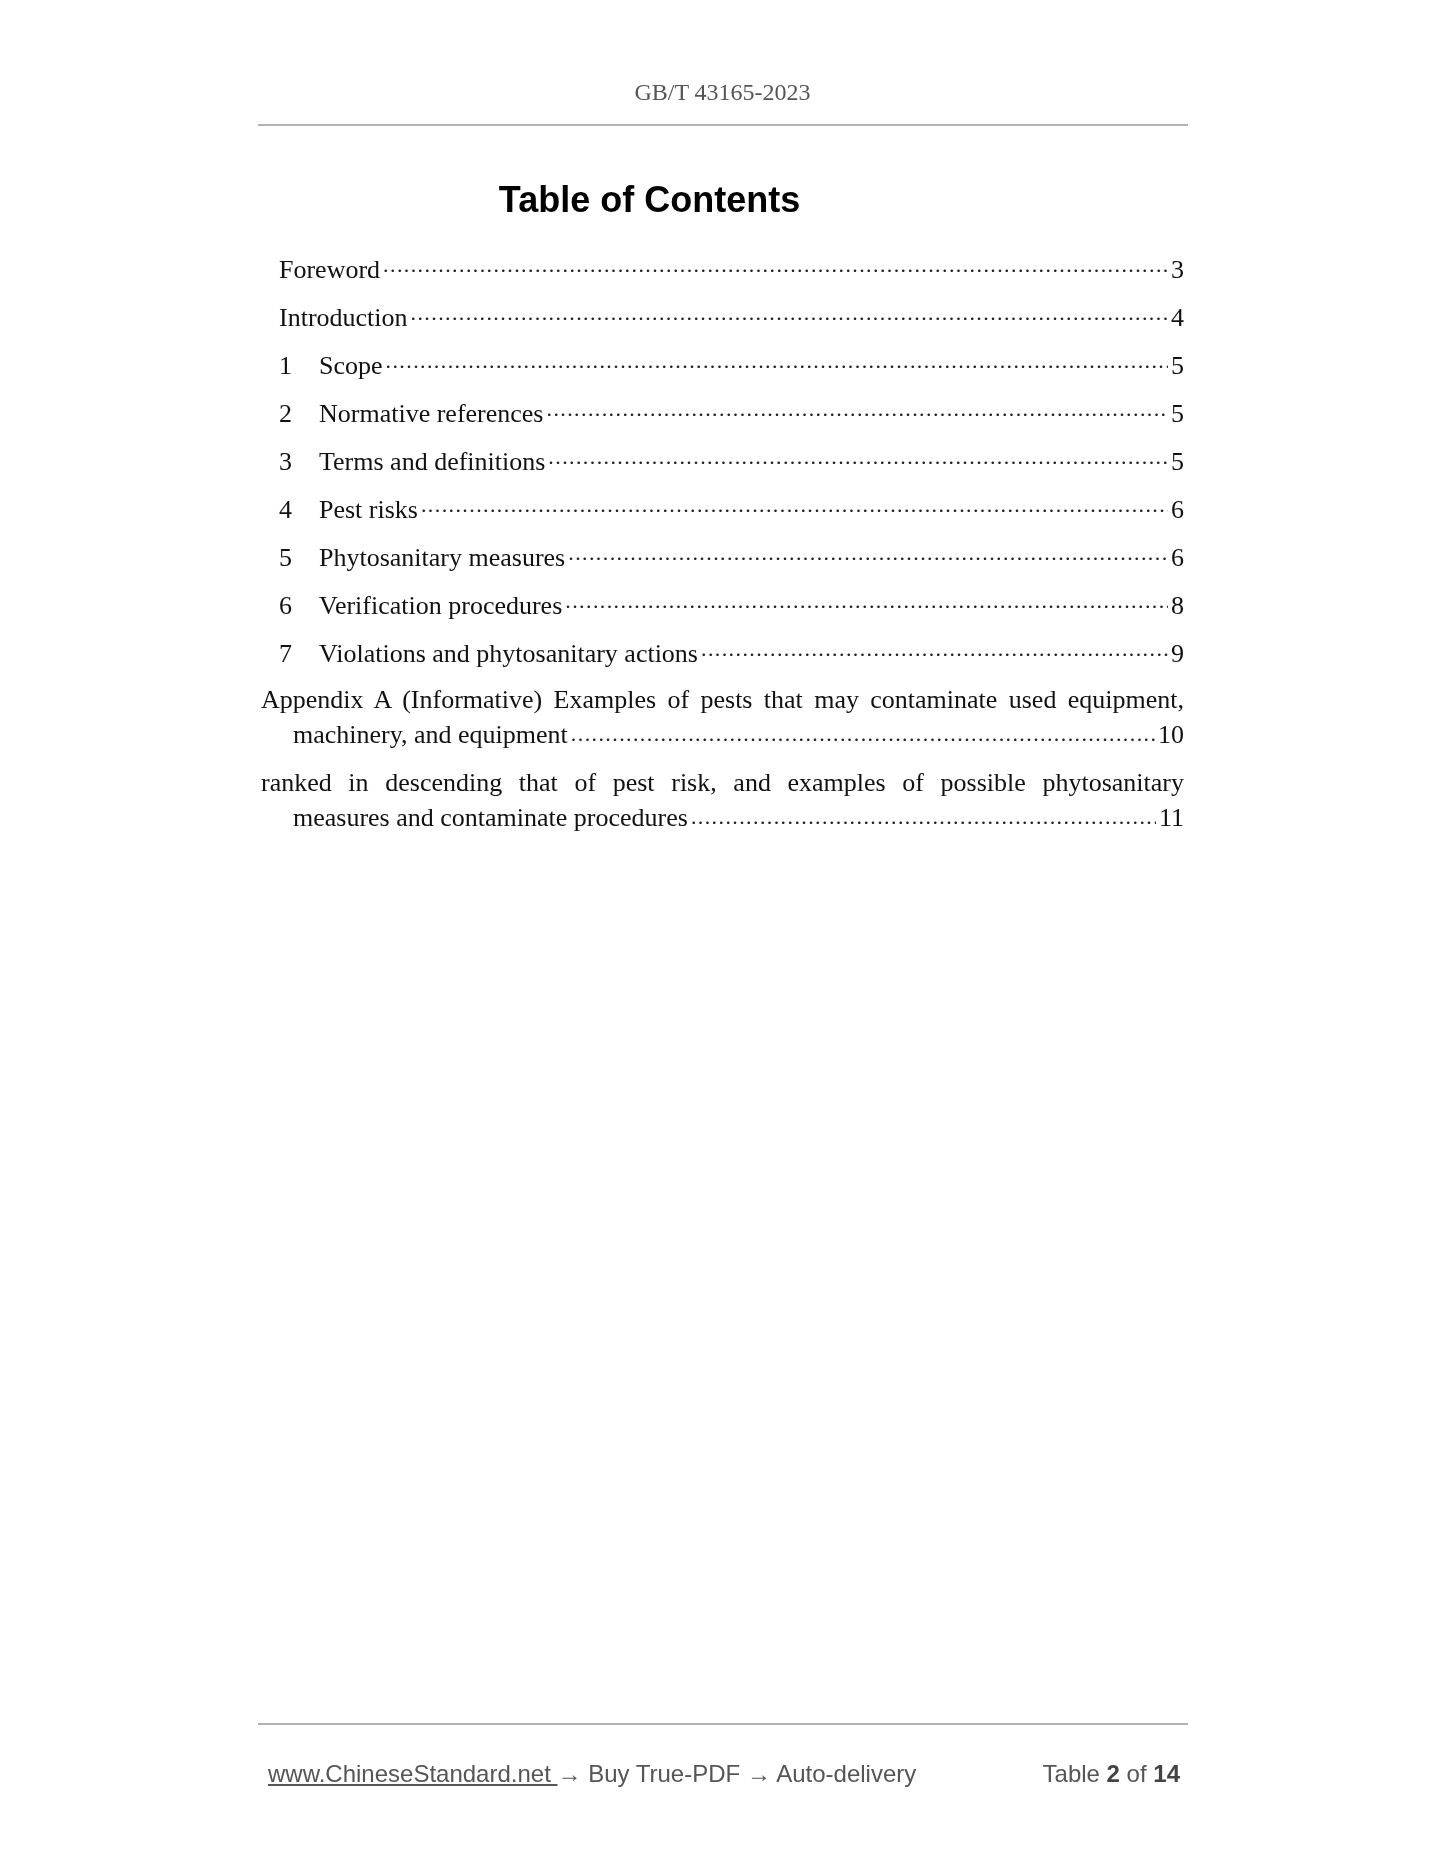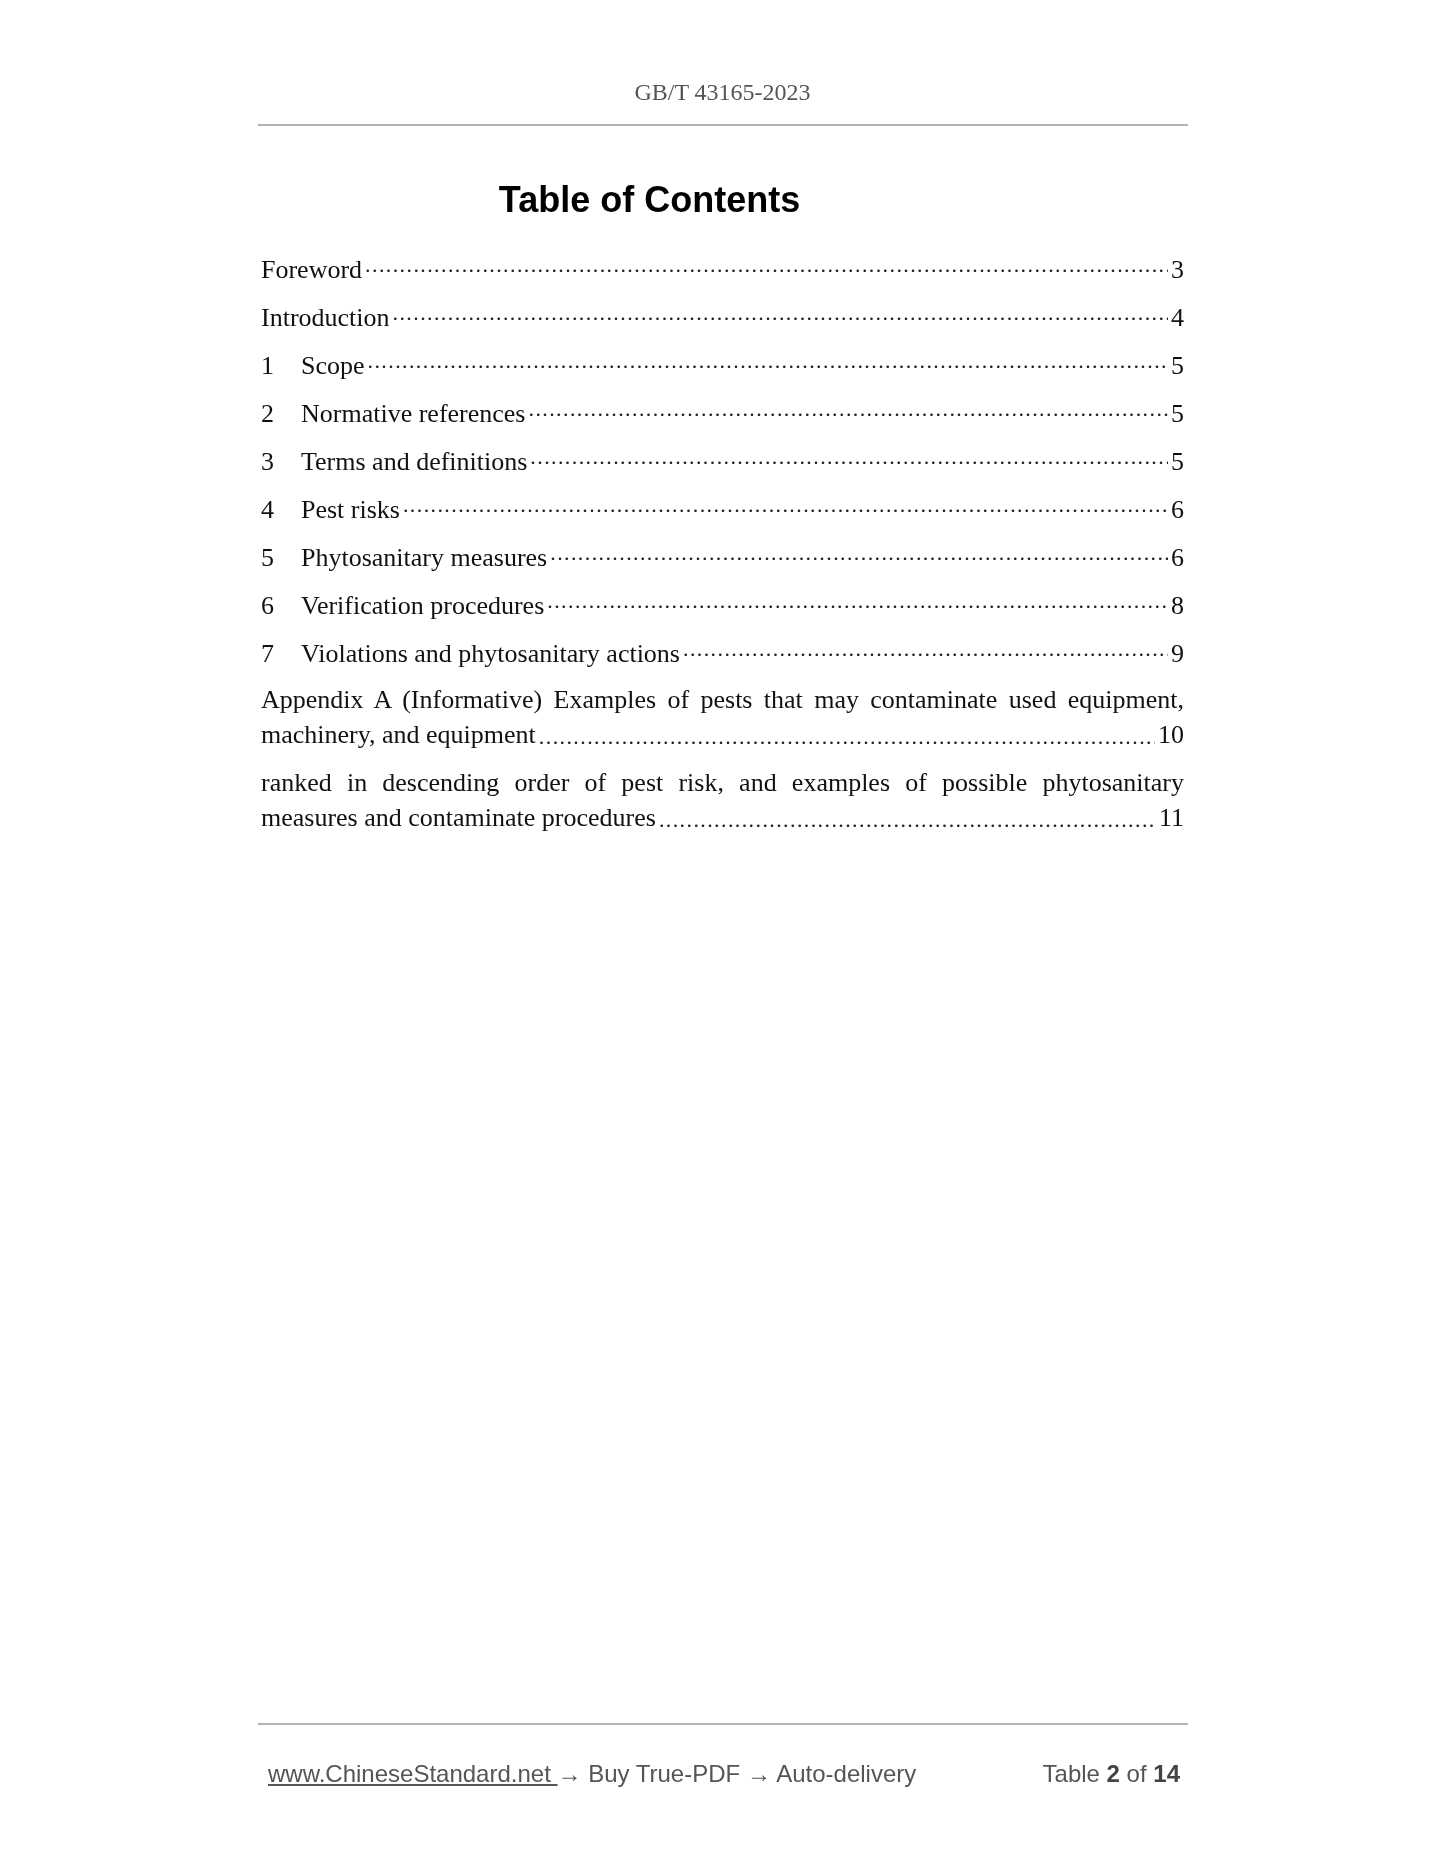--- a/index.html
+++ b/index.html
@@ -57,20 +57,21 @@
       font-family: "Liberation Serif", serif;
       font-size: 26px;
       color: #111111;
     }
     .toc-row {
       display: flex;
       align-items: baseline;
       height: 48px;
       line-height: 34px;
       white-space: nowrap;
+      margin-left: 18px;
     }
     .toc-row .num {
       display: inline-block;
       width: 40px;
       flex: 0 0 40px;
     }
     .toc-row .label {
       flex: 0 0 auto;
     }
     .toc-row .leader {
@@ -99,23 +100,24 @@
       margin-top: 2px;
       margin-bottom: 13px;
       line-height: 35px;
     }
     .toc-multi .para {
       text-align: justify;
       text-align-last: justify;
     }
     .toc-multi .last-line {
       display: flex;
-      align-items: center;
+      align-items: flex-start;
       white-space: nowrap;
       line-height: 35px;
+      margin-left: 32px;
     }
     .toc-multi .last-line .leader {
       flex: 1 1 auto;
       overflow: hidden;
       margin: 0 3px;
       position: relative;
       height: 30px;
     }
     .toc-multi .last-line .leader::before {
       content: "....................................................................................................................................................................................................................................................................";
@@ -222,21 +224,21 @@
   <div class="toc-multi">
     <div class="para">Appendix A (Informative) Examples of pests that may contaminate used equipment,</div>
     <div class="last-line">
       <span class="label">machinery, and equipment</span>
       <span class="leader"></span>
       <span class="page">10</span>
     </div>
   </div>
 
   <div class="toc-multi">
-    <div class="para">ranked in descending order of pest risk, and examples of possible phytosanitary</div>
+    <div class="para">ranked in descending that of pest risk, and examples of possible phytosanitary</div>
     <div class="last-line">
       <span class="label">measures and contaminate procedures</span>
       <span class="leader"></span>
       <span class="page">11</span>
     </div>
   </div>
 </div>
 
 <div class="rule bottom"></div>
 

